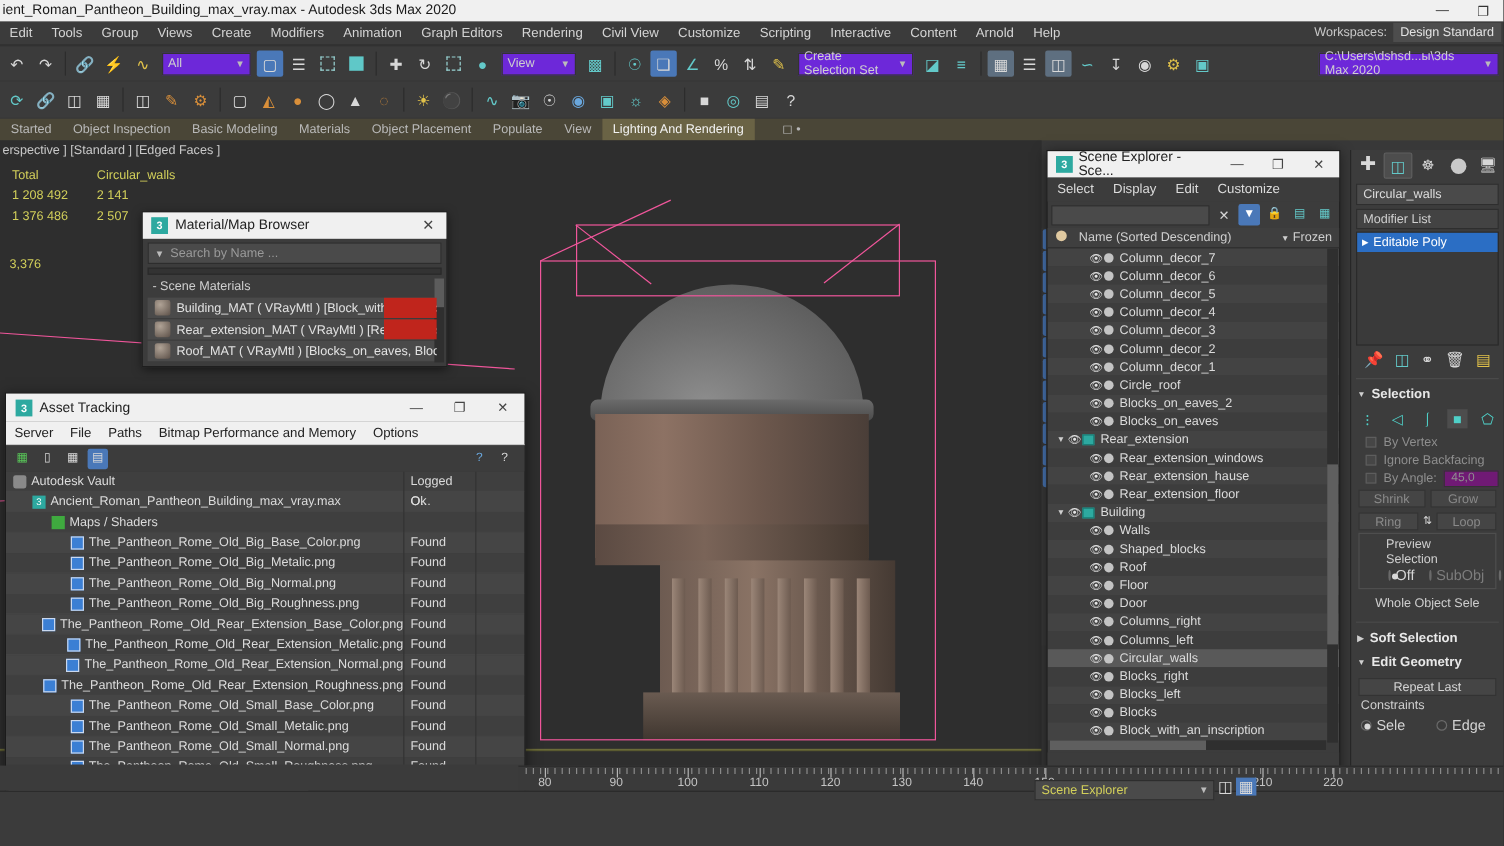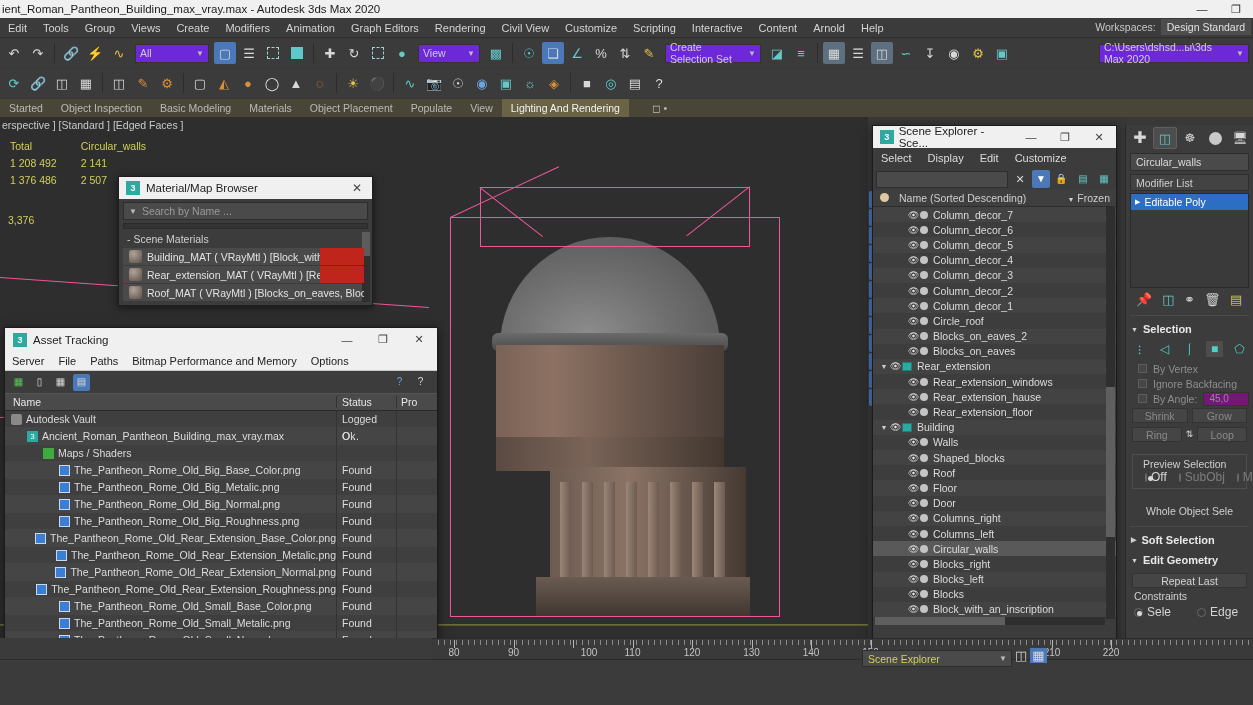--- a/index.html
+++ b/index.html
@@ -196,21 +196,21 @@
   .rollhd{height:16px;display:flex;align-items:center;font-size:11px;color:#e8e8e8;font-weight:bold;padding-left:5px;}
   .rollhd .tri{font-size:7px;margin-right:5px;color:#cfcfcf;}
   .subobj{height:24px;display:flex;align-items:center;justify-content:center;gap:8px;}
   .subobj .s{width:17px;height:16px;display:flex;align-items:center;justify-content:center;color:#4fd0c8;font-size:12px;}
   .subobj .s.on{background:#4d4d4d;}
   .ckrow{height:15px;display:flex;align-items:center;font-size:10.5px;color:#8e8e8e;padding-left:12px;}
   .ck{width:9px;height:9px;border:1px solid #5d5d5d;background:#464646;margin-right:6px;}
   .spin{height:14px;background:#701a75;border:1px solid #333;color:#8e8e8e;font-size:10px;display:flex;align-items:center;padding-left:5px;width:46px;margin-left:6px;}
   .btnrow{display:flex;padding:2px 6px;gap:4px;align-items:center;}
   .gbtn{flex:1;height:15px;background:#454545;border:1px solid #333;color:#8a8a8a;font-size:10.5px;display:flex;align-items:center;justify-content:center;}
-  .grpbox{margin:10px 6px;border:1px solid #4e4e4e;padding:3px 4px 4px;position:relative;}
+  .grpbox{margin:0 6px;border:1px solid #4e4e4e;padding:3px 16px 4px;position:relative;}
   .grpbox .t{font-size:10.5px;color:#cfcfcf;padding-left:6px;}
   .radrow{display:flex;align-items:center;padding-left:8px;gap:4px;font-size:12px;}
   .rad{width:9px;height:9px;border-radius:50%;border:1px solid #6a6a6a;background:#3a3a3a;position:relative;}
   .rad.on::after{content:"";position:absolute;left:2px;top:2px;width:5px;height:5px;border-radius:50%;background:#d8d8d8;}
   .wholesel{text-align:center;font-size:10.5px;color:#cfcfcf;padding:6px 0 4px;}
   .divl{height:1px;background:#4a4a4a;margin:5px 4px;}
 
   
   .ruler{position:absolute;left:432px;top:638px;width:821px;height:21px;background:#3a3a3a;border-top:1px solid #2b2b2b;overflow:hidden;}
   .ruler .tk{position:absolute;top:1px;width:1px;height:5px;background:#8a8a8a;}
@@ -639,25 +639,20 @@
         </div>
       <div style="margin-left:auto;display:flex;padding-right:4px;">
         <div class="ab">
             <span class="glyph b" style="font-size:10px;">?</span>
           </div>
         <div class="ab">
             <span class="glyph" style="font-size:10px;">?</span>
           </div>
       </div>
     </div>
-    <div class="thead">
-      <div class="c1">Name</div>
-      <div class="c2">Status</div>
-      <div class="c3">Pro</div>
-    </div>
     <div class="rows" id="asset-rows">
         <div class="arow">
           <div class="n">
             <span style="display: inline-block; width: 6px;"></span>
             <span class="aic vault"></span>
             <span>Autodesk Vault</span>
           </div>
           <div class="s">Logged O...</div>
           <div class="p"></div>
         </div>
@@ -1113,21 +1108,21 @@
     </div>
   </div>
 
   <div class="maxline"></div>
   <div class="ruler" id="ruler">
       <div class="tkM" style="left: 22px;"></div>
       <div class="lb" style="left: 22px;">80</div>
       <div class="tkM" style="left: 81.5px;"></div>
       <div class="lb" style="left: 81.5px;">90</div>
       <div class="tkM" style="left: 141px;"></div>
-      <div class="lb" style="left: 141px; margin-left: 16px;">100</div>
+      <div class="lb" style="left: 141px;">100</div>
       <div class="tkM" style="left: 200.5px;"></div>
       <div class="lb" style="left: 200.5px;">110</div>
       <div class="tkM" style="left: 260px;"></div>
       <div class="lb" style="left: 260px;">120</div>
       <div class="tkM" style="left: 319.5px;"></div>
       <div class="lb" style="left: 319.5px;">130</div>
       <div class="tkM" style="left: 379px;"></div>
       <div class="lb" style="left: 379px;">140</div>
       <div class="tkM" style="left: 438.5px;"></div>
       <div class="lb" style="left: 438.5px;">150</div>

